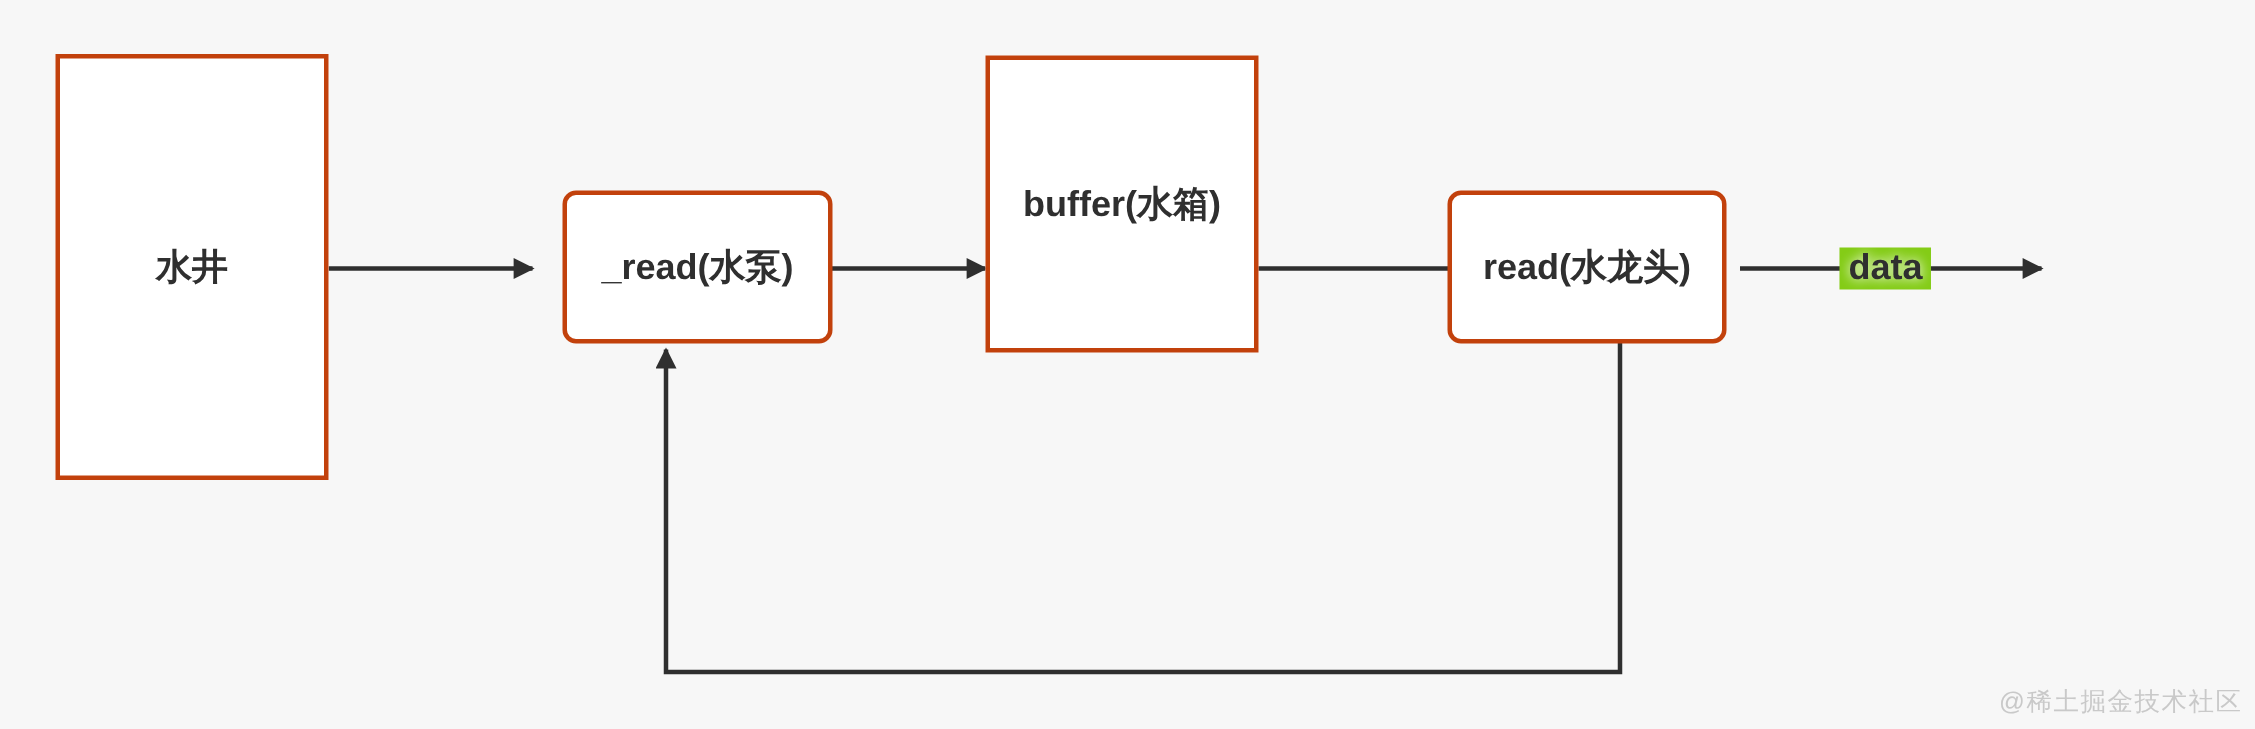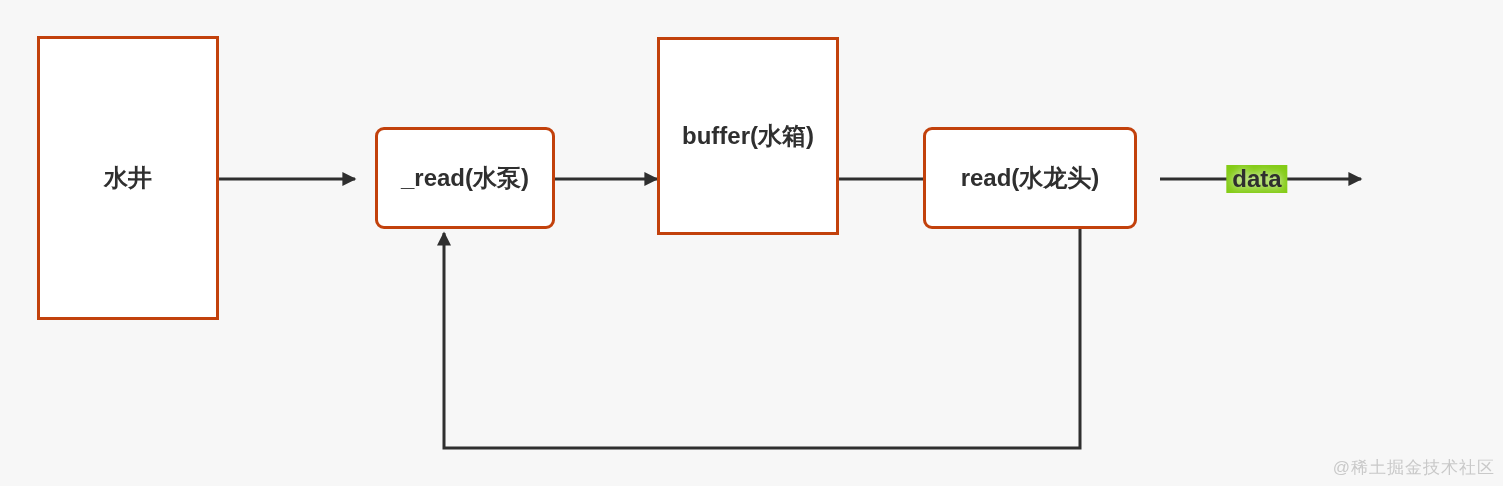--- a/index.html
+++ b/index.html
@@ -31,21 +31,21 @@
     background: #ffffff;
     border: 3px solid #c2410c;
     color: #2f2f2f;
     font-size: 24px;
     font-weight: bold;
     white-space: nowrap;
   }
   .node-well   { left: 37px;   top: 36px;  width: 182px; height: 284px; }
   .node-pump   { left: 375px;  top: 127px; width: 180px; height: 102px; border-radius: 9px; }
   .node-buffer { left: 657px;  top: 37px;  width: 182px; height: 198px; }
-  .node-tap    { left: 923px;  top: 127px; width: 214px; height: 102px; border-radius: 9px; }
+  .node-tap    { left: 965px;  top: 127px; width: 186px; height: 102px; border-radius: 9px; }
   .node-user   { left: 1361px; top: 125px; width: 106px; height: 106px; border-radius: 50%; }
   .edge-label {
     position: absolute;
     left: 1257px;
     top: 179px;
     transform: translate(-50%, -50%);
     padding: 0 6px;
     background: #84cc16;
     color: #2f2f2f;
     font-size: 24px;

